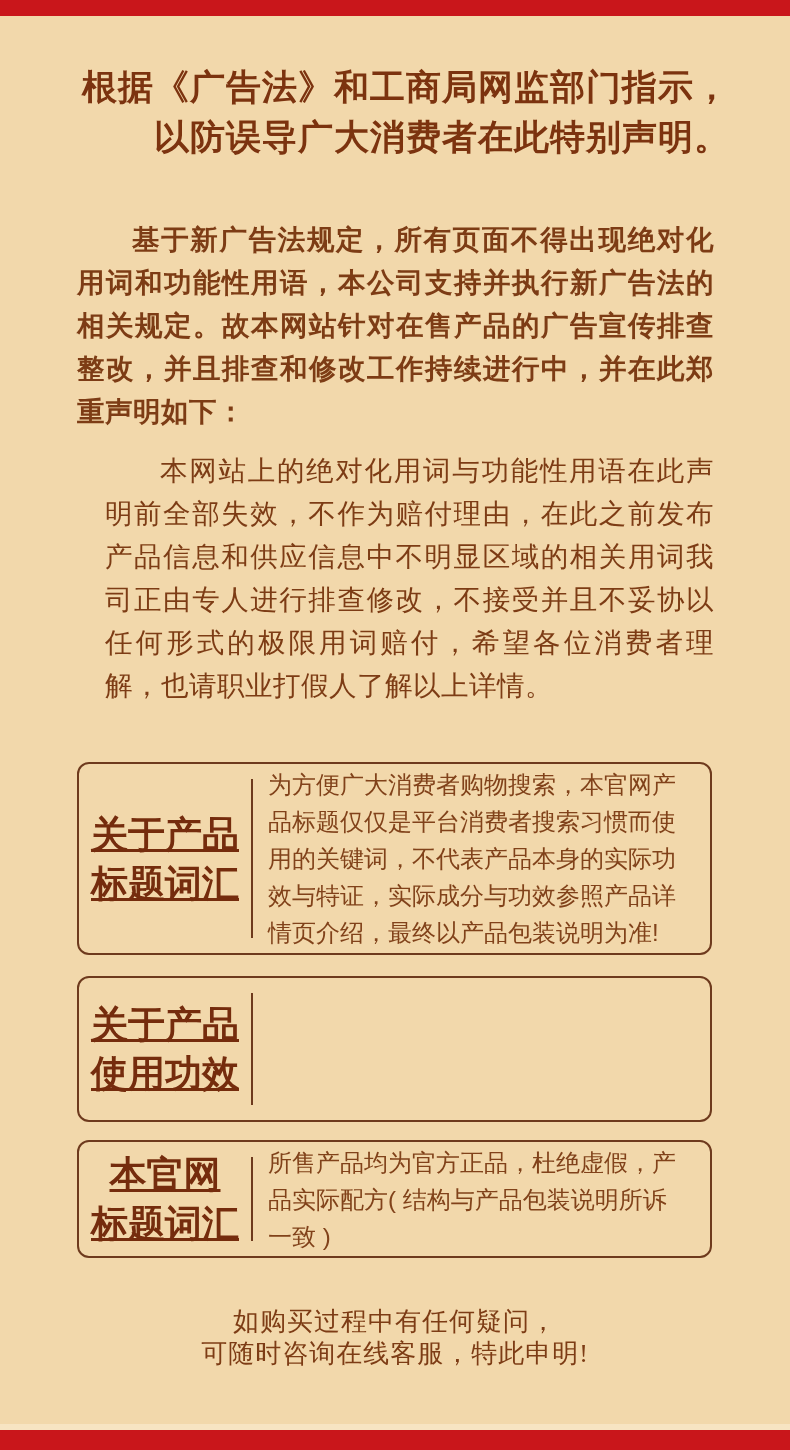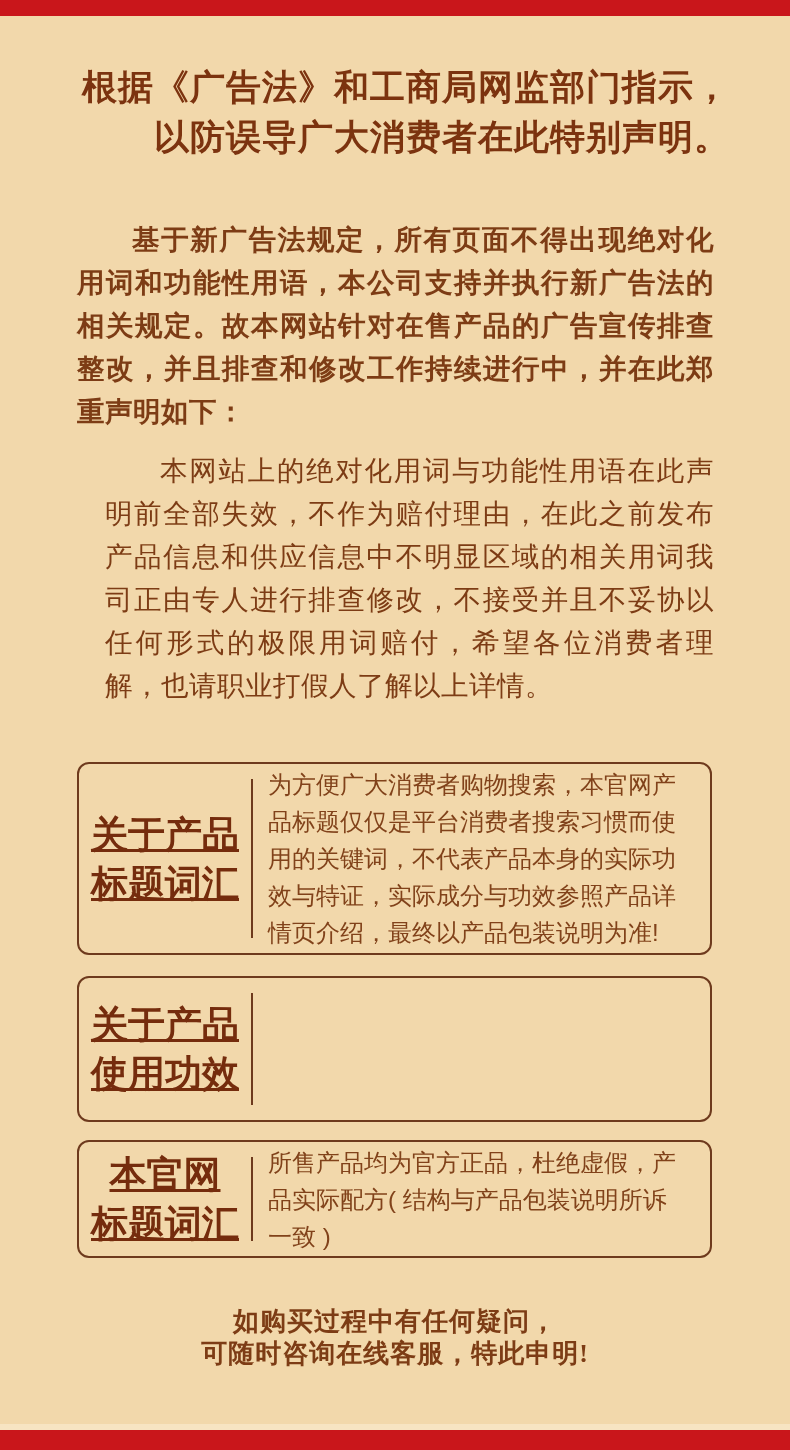--- a/index.html
+++ b/index.html
@@ -46,21 +46,21 @@
   }
   .notice-divider{width:2px;background:var(--border);margin:15px 0;flex:0 0 2px;}
   .notice-body{
     flex:1;display:flex;align-items:center;
     padding:8px 20px 8px 15px;
     font-family:"Liberation Sans","DejaVu Sans",sans-serif;
     font-size:24px;line-height:37px;color:var(--box-body);
   }
   .footer{
     position:absolute;top:1306px;left:0;right:0;text-align:center;
-    font-size:26px;line-height:32px;font-weight:bold;color:var(--text);letter-spacing:1px;
+    font-size:26px;line-height:32px;font-weight:normal;color:var(--text);letter-spacing:1px;
   }
   .footer .line{display:block;}
 </style>
 </head>
 <body>
 
 <div class="page">
 
   <div class="band band-top"></div>
 

